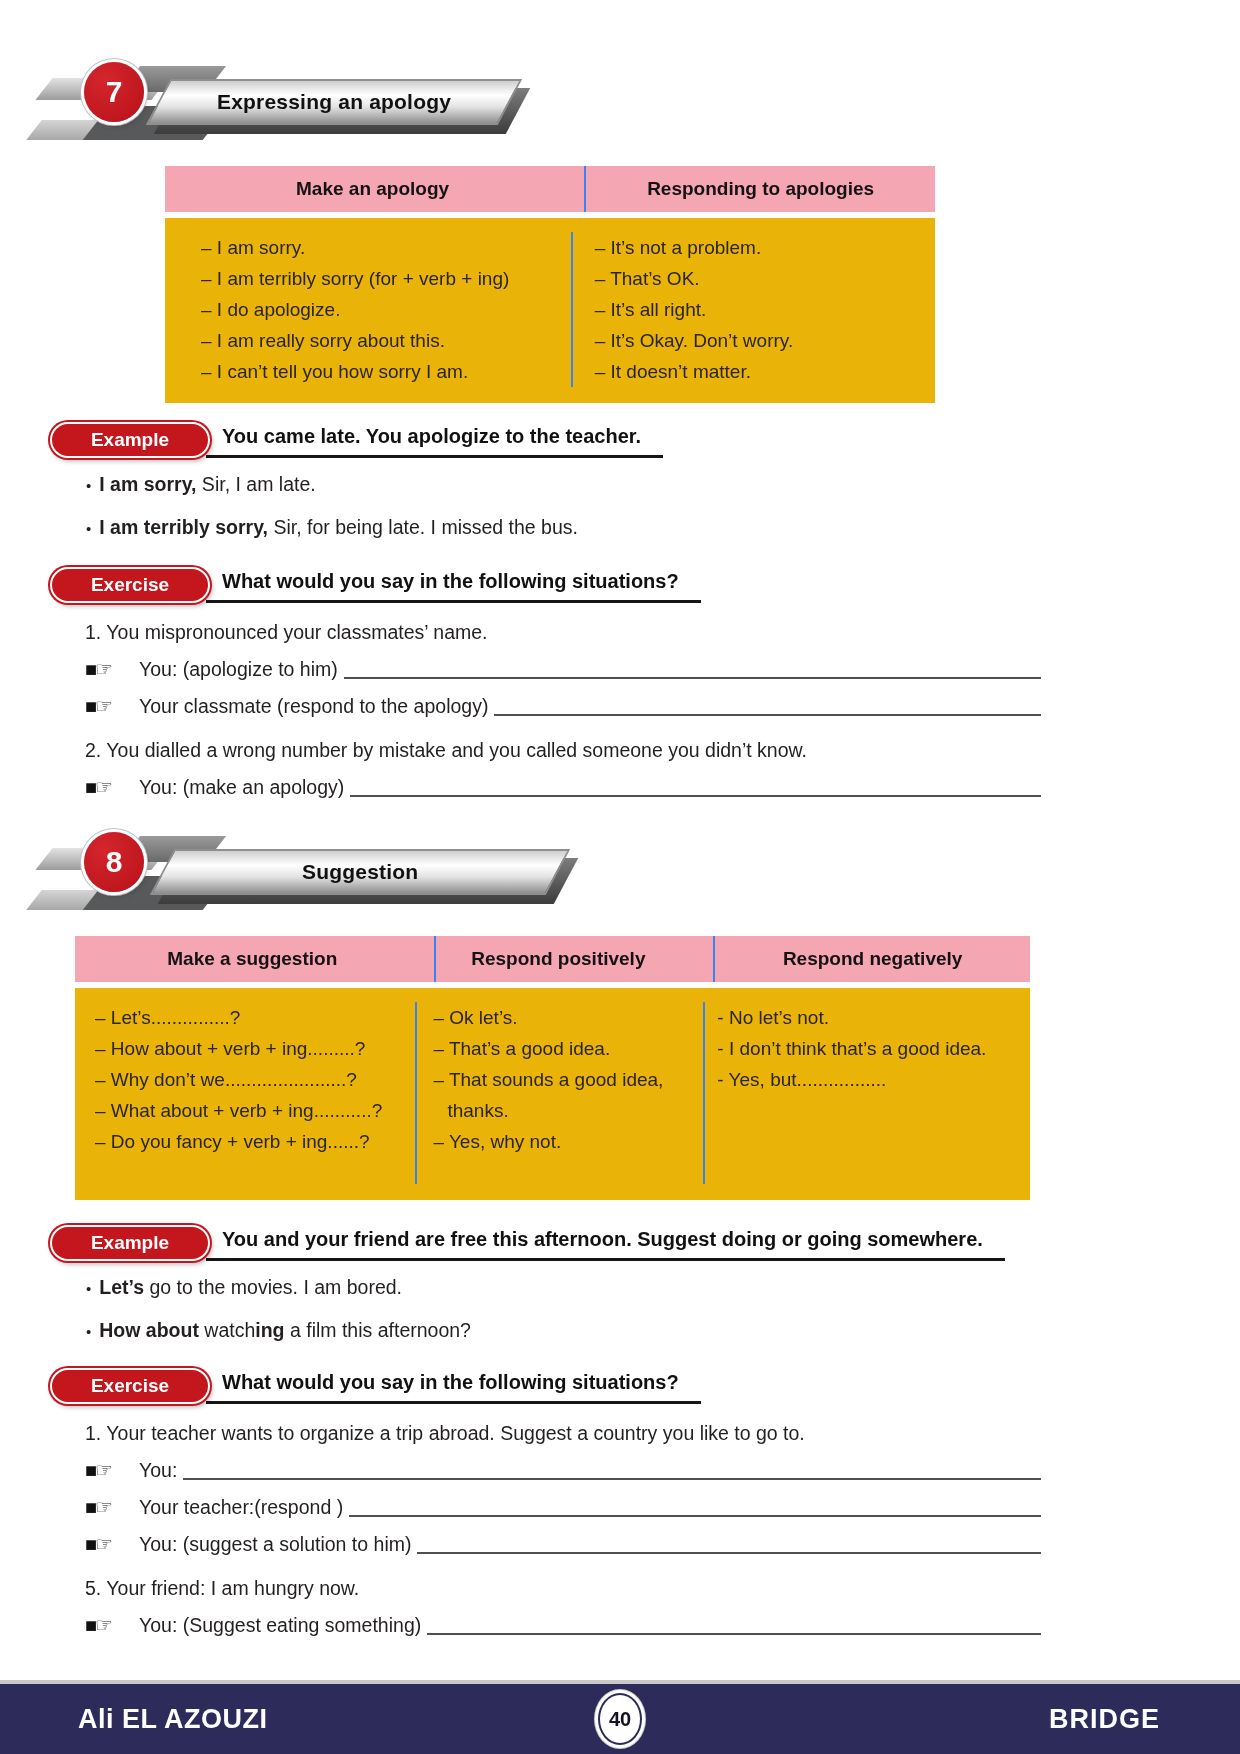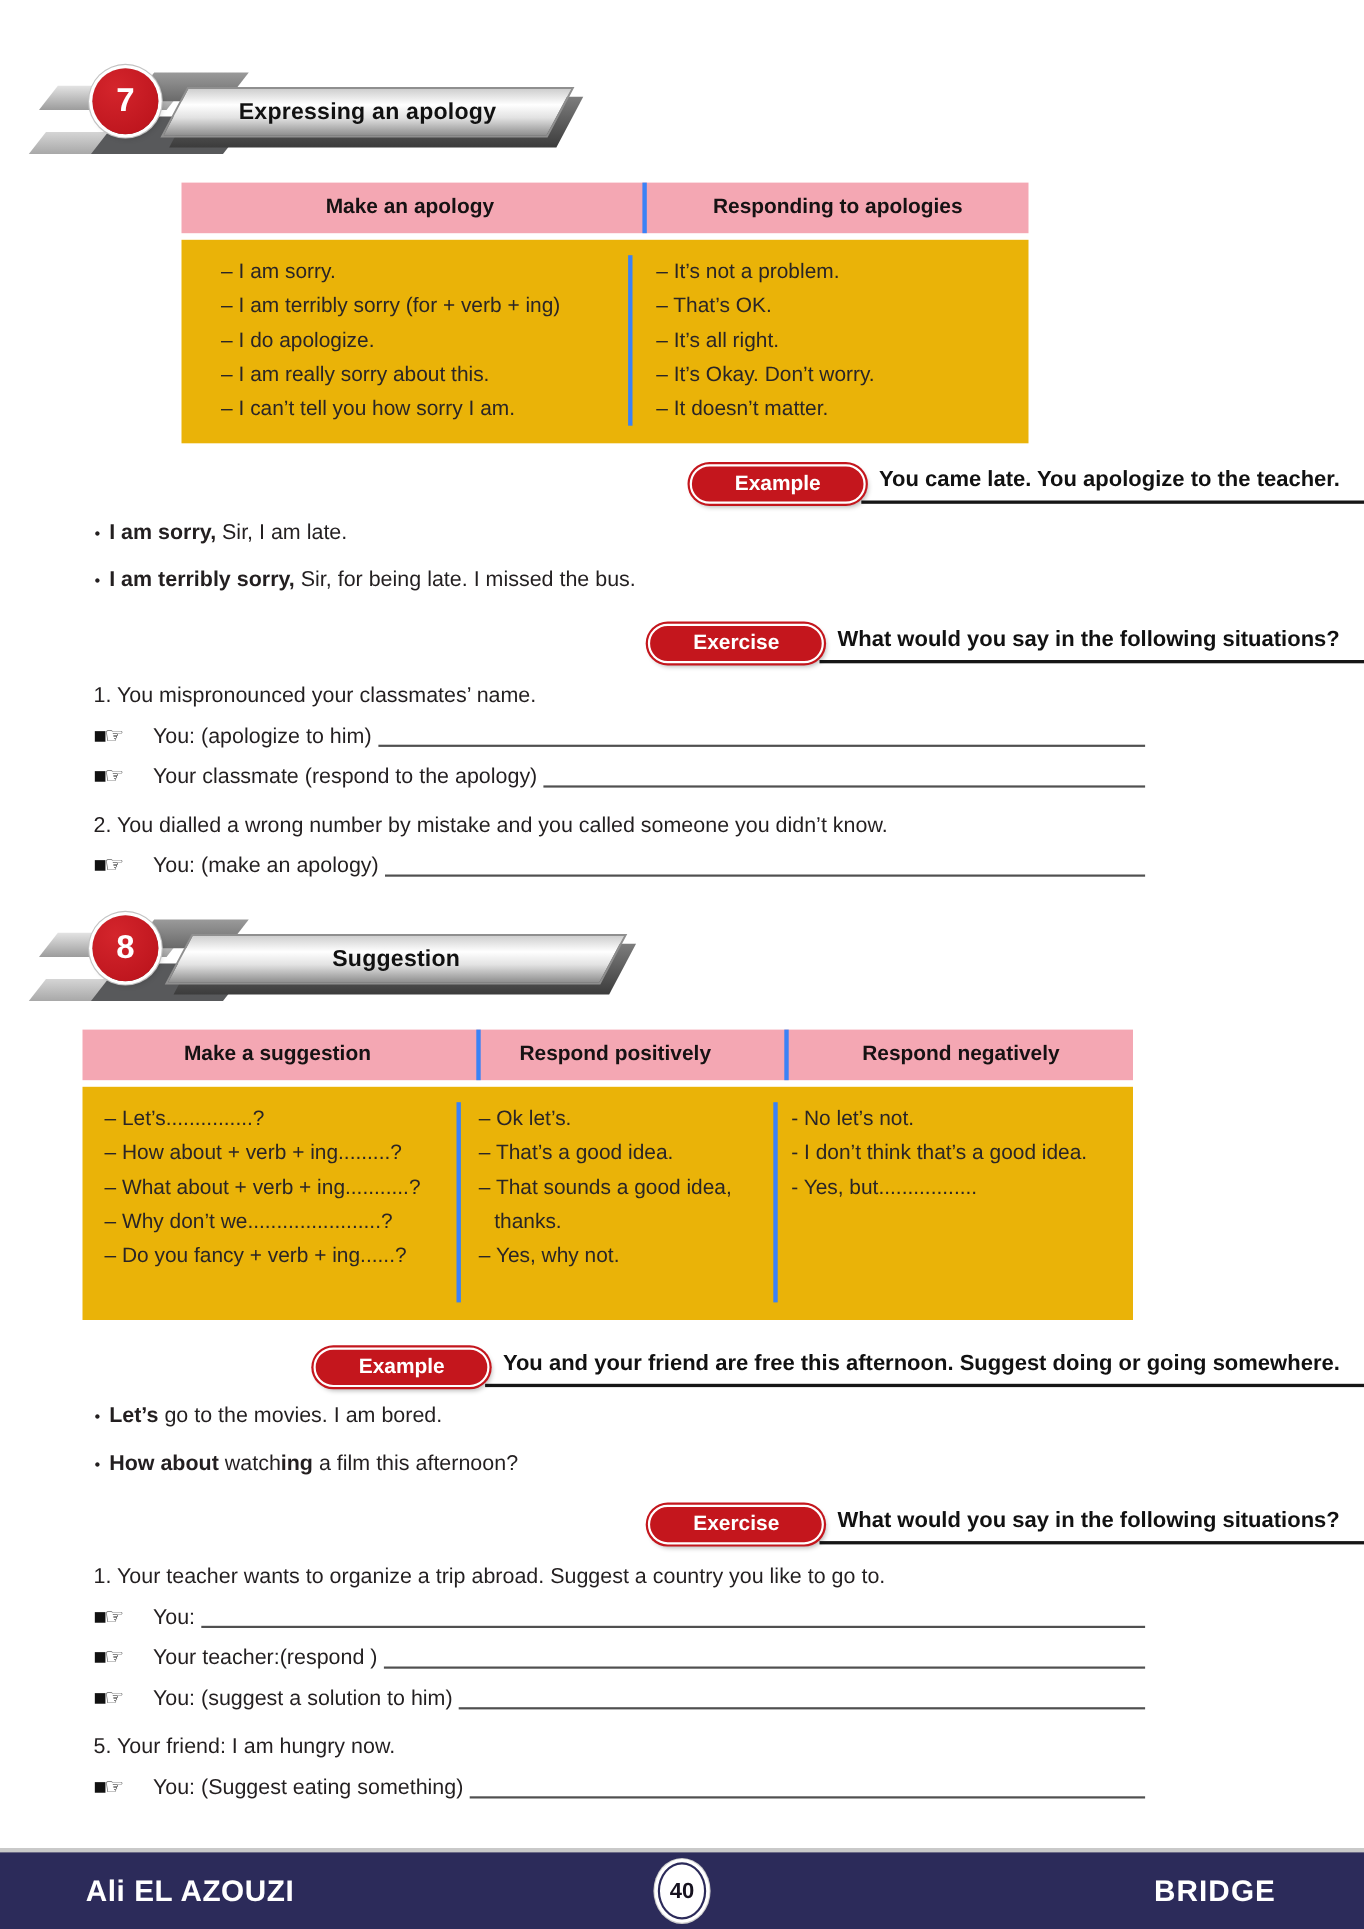--- a/index.html
+++ b/index.html
@@ -24,30 +24,30 @@
 
   
   .ptable { }
   .t1 { margin:20px 0 0 165px; width:770px; }
   .t2 { margin:20px 0 0 75px;  width:955px; }
   .ptable-head { display:flex; background:#f4a7b3; height:46px;padding-left:28px; }
   .hcell { display:flex; align-items:center; justify-content:center; font-weight:bold; font-size:19px; color:#161213; }
   .ptable-body { display:flex; background:#eab308; margin-top:6px; padding:14px 0 16px 0; }
   .bcol { display:flex; flex-direction:column; }
   .cell-line { font-size:19px; line-height:31px; color:#2a2526; }
-  .divl { border-left:4px solid #3b82f6;margin-left:32px; }
+  .divl { border-left:2px solid #3b82f6;margin-left:32px; }
   .t1 .c1 { width:50.6%; } .t1 .c2 { width:49.4%; }
   .t1 .bcol.c1 { padding-left:36px; } .t1 .bcol.c2 { padding-left:22px; }
   .t2 .c1 { width:34.6%; } .t2 .c2 { width:28.7%; } .t2 .c3 { width:36.7%; }
   .t2 .bcol.c1 { padding-left:20px; } .t2 .bcol.c2 { padding-left:16px; } .t2 .bcol.c3 { padding-left:12px; }
   .t2 .ptable-body { min-height:212px; }
   .cell-line.cont { padding-left:14px; }
 
   
-  .headline { display:flex; align-items:flex-end; margin-left:50px;justify-content:flex-end; }
+  .headline { display:flex; align-items:flex-end; margin-left:50px; }
   .badge { width:160px; height:36px; flex:0 0 160px; background:#c4161d; color:#fff; font-weight:bold; font-size:19px; display:flex; align-items:center; justify-content:center; border:2px solid #fff; border-radius:19px; box-shadow:0 0 0 2px #c4161d, 2px 3px 5px rgba(0,0,0,0.3); position:relative; z-index:2; }
   .htitle { font-weight:bold; font-size:20px; color:#111; border-bottom:3px solid #161616; padding:4px 22px 7px 16px; margin-left:-4px; margin-bottom:0; }
 
   .bullet-line { margin-left:86px; margin-top:11px; font-size:19.5px; line-height:30px; }
   .bdot { font-size:15px; margin-right:8px; }
   .bbold { font-weight:bold; }
 
   .qitem { margin:15px 0 0 85px; font-size:19.5px; line-height:29px; }
   .prow { display:flex; align-items:baseline; margin:7px 0 0 85px; width:956px; font-size:19.5px; line-height:30px; }
   .pico { font-size:20px; color:#111; flex:0 0 auto; margin-right:28px; letter-spacing:-2px; }
@@ -152,22 +152,22 @@
   <div class="ptable t2">
     <div class="ptable-head">
       <div class="hcell c1">Make a suggestion</div>
       <div class="hcell c2 divl">Respond positively</div>
       <div class="hcell c3 divl">Respond negatively</div>
     </div>
     <div class="ptable-body">
       <div class="bcol c1">
         <div class="cell-line">– Let’s...............?</div>
         <div class="cell-line">– How about + verb + ing.........?</div>
+        <div class="cell-line">– Why don’t we.......................?</div>
         <div class="cell-line">– What about + verb + ing...........?</div>
-        <div class="cell-line">– Why don’t we.......................?</div>
         <div class="cell-line">– Do you fancy + verb + ing......?</div>
       </div>
       <div class="bcol c2 divl">
         <div class="cell-line">– Ok let’s.</div>
         <div class="cell-line">– That’s a good idea.</div>
         <div class="cell-line">– That sounds a good idea,</div>
         <div class="cell-line cont">thanks.</div>
         <div class="cell-line">– Yes, why not.</div>
       </div>
       <div class="bcol c3 divl">

